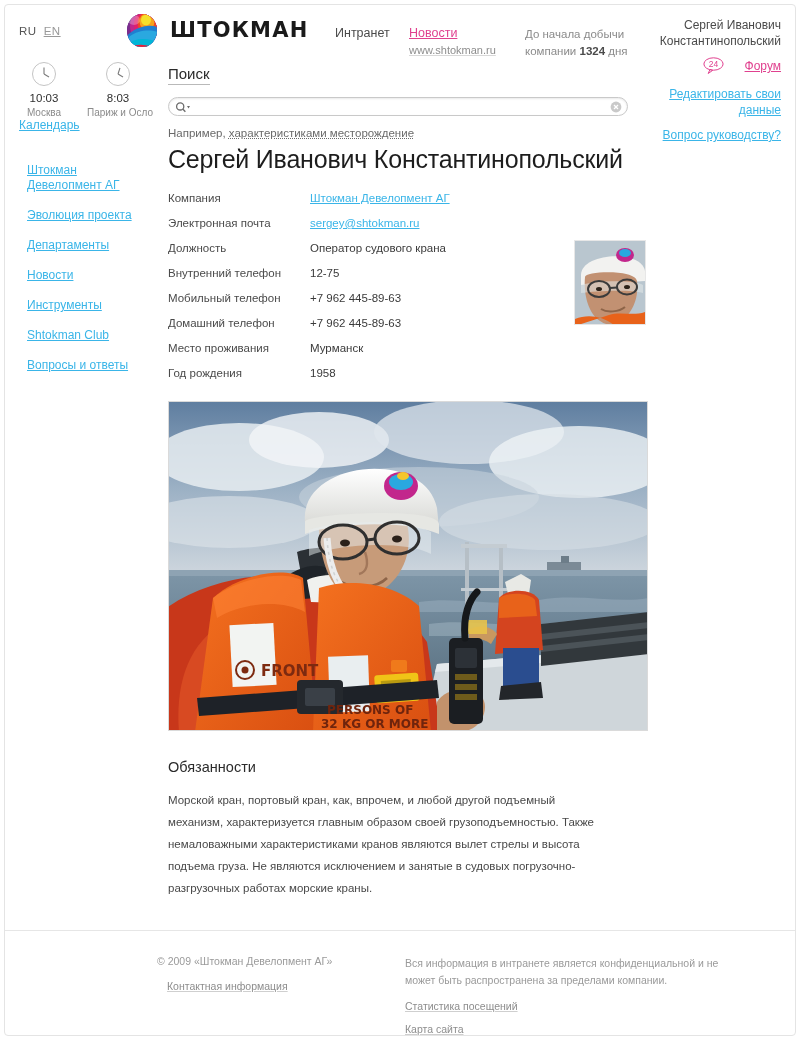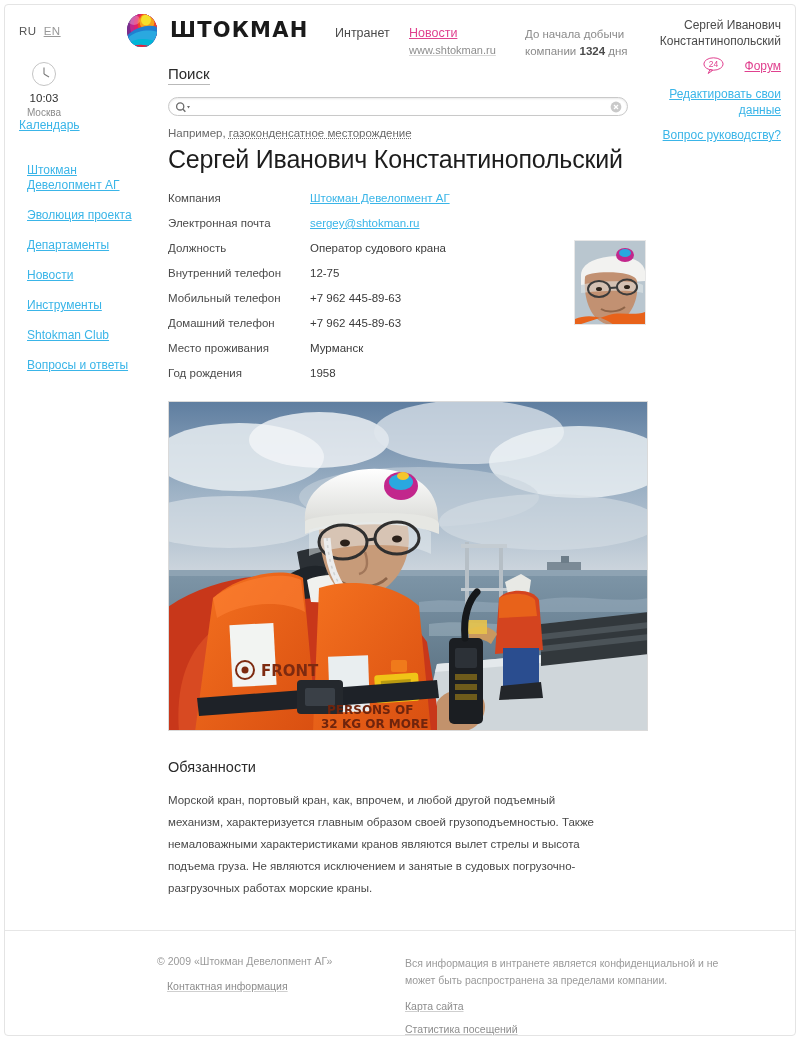--- a/index.html
+++ b/index.html
@@ -305,20 +305,29 @@
   <div class="clocks">
     <div class="clock">
       <svg width="26" height="26" viewBox="0 0 26 26">
         <circle cx="13" cy="13" r="11.5" fill="#fff" stroke="#c4c4c4" stroke-width="1"></circle>
         <line x1="13" y1="13" x2="13" y2="6.5" stroke="#7a7a7a" stroke-width="1.1"></line>
         <line x1="13" y1="13" x2="18" y2="16" stroke="#7a7a7a" stroke-width="1.1"></line>
       </svg>
       <div class="clock-time">10:03</div>
       <div class="clock-city">Москва</div>
     </div>
+    <div class="clock second">
+      <svg width="26" height="26" viewBox="0 0 26 26">
+        <circle cx="13" cy="13" r="11.5" fill="#fff" stroke="#c4c4c4" stroke-width="1"></circle>
+        <line x1="13" y1="13" x2="15" y2="6.8" stroke="#7a7a7a" stroke-width="1.1"></line>
+        <line x1="13" y1="13" x2="18" y2="16" stroke="#7a7a7a" stroke-width="1.1"></line>
+      </svg>
+      <div class="clock-time">8:03</div>
+      <div class="clock-city">Париж и Осло</div>
+    </div>
   </div>
 
   <span class="calendar-link">Календарь</span>
 
   <div class="search-area">
     <div class="search-title">Поиск</div>
     <div class="search-box">
       <span class="search-glass">
         <svg width="16" height="13" viewBox="0 0 16 13">
           <circle cx="5.2" cy="5.4" r="3.6" fill="none" stroke="#6d6d6d" stroke-width="1.3"></circle>
@@ -329,21 +338,21 @@
       <input class="search-input" type="text" value="" placeholder="" style="">
       <span class="search-clear">
         <svg width="12" height="12" viewBox="0 0 12 12">
           <circle cx="6" cy="6" r="5.4" fill="#c9c9c9"></circle>
           <line x1="4" y1="4" x2="8" y2="8" stroke="#fff" stroke-width="1.2"></line>
           <line x1="8" y1="4" x2="4" y2="8" stroke="#fff" stroke-width="1.2"></line>
         </svg>
       </span>
     </div>
     <div class="search-example">
-      <span>Например, </span><span class="ex-link">газоконденсатное месторождение</span>
+      <span>Например, </span><span class="ex-link">характеристиками месторождение</span>
     </div>
   </div>
 
   <nav class="sidebar">
     <a>Штокман Девелопмент АГ</a>
     <a>Эволюция проекта</a>
     <a>Департаменты</a>
     <a>Новости</a>
     <a>Инструменты</a>
     <a>Shtokman Club</a>
@@ -537,18 +546,18 @@
     <p class="duties-text">Морской кран, портовый кран, как, впрочем, и любой другой подъемный механизм, характеризуется главным образом своей грузоподъемностью. Также немаловажными характеристиками кранов являются вылет стрелы и высота подъема груза. Не являются исключением и занятые в судовых погрузочно-разгрузочных работах морские краны.</p>
   </div>
 
   <div class="footer">
     <div class="footer-left">
       <div class="footer-copy">© 2009 «Штокман Девелопмент АГ»</div>
       <span class="footer-contact">Контактная информация</span>
     </div>
     <div class="footer-right">
       <div class="footer-note">Вся информация в интранете является конфиденциальной и не может быть распространена за пределами компании.</div>
+      <a>Статистика посещений</a>
       <a>Карта сайта</a>
-      <a>Статистика посещений</a>
     </div>
   </div>
 
 </div>
 
 </body></html>

